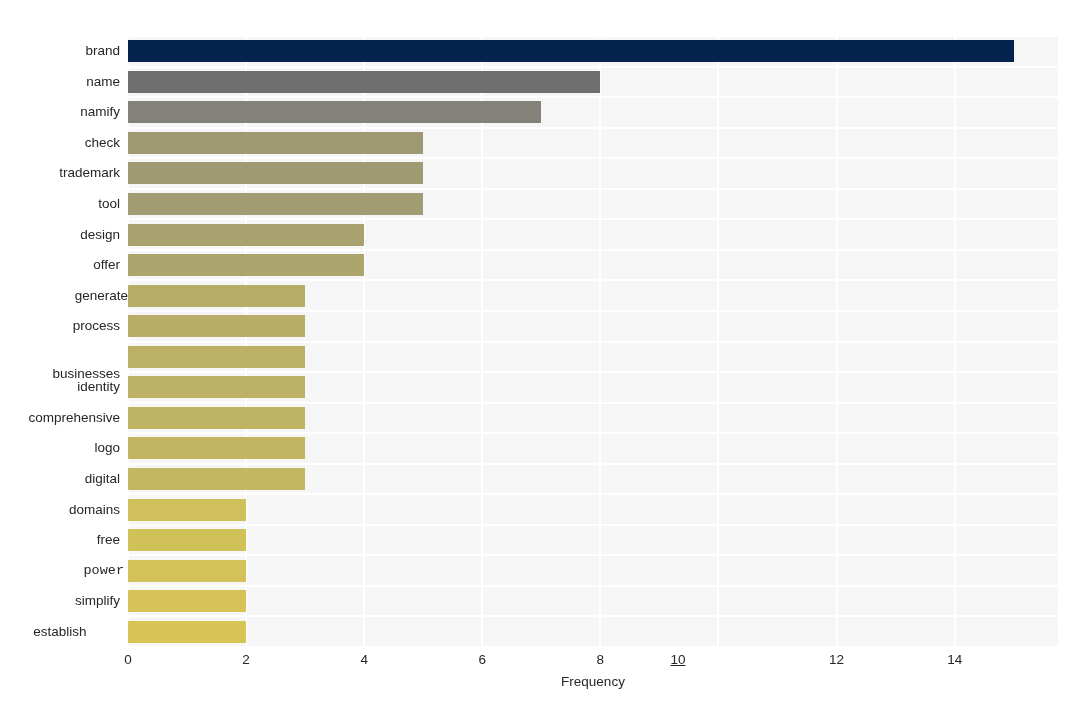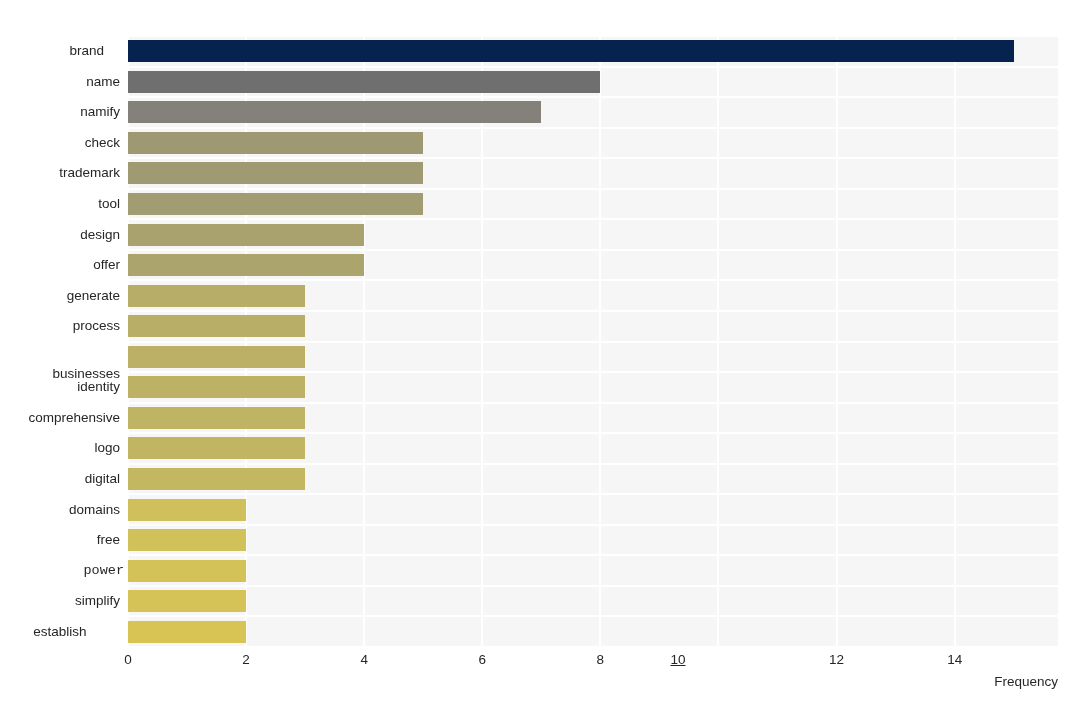--- a/index.html
+++ b/index.html
@@ -94,21 +94,21 @@
     margin-left: -30px;
     text-align: center;
     font-size: 13.5px;
     color: #262626;
   }
   #xaxis-label {
     position: absolute;
     left: 128px;
     top: 674px;
     width: 930px;
-    text-align: right;
+    text-align: center;
     font-size: 13.5px;
     color: #262626;
   }
 </style>
 </head>
 <body>
 
 <div id="chart-root">
 
 
@@ -164,29 +164,29 @@
         <div class="bar" title="digital: 3" style="top: 431.975px; width: 177.143px; height: 22px; background: rgb(195, 183, 98);"></div>
         <div class="bar" title="domains: 2" style="top: 462.525px; width: 118.095px; height: 22px; background: rgb(207, 192, 91);"></div>
         <div class="bar" title="free: 2" style="top: 493.075px; width: 118.095px; height: 22px; background: rgb(209, 193, 89);"></div>
         <div class="bar" title="power: 2" style="top: 523.625px; width: 118.095px; height: 22px; background: rgb(211, 194, 88);"></div>
         <div class="bar" title="simplify: 2" style="top: 554.175px; width: 118.095px; height: 22px; background: rgb(213, 195, 87);"></div>
         <div class="bar" title="establish: 2" style="top: 584.725px; width: 118.095px; height: 22px; background: rgb(215, 196, 85);"></div>
       </div>
   </div>
 
   <div id="ylabels">
-      <div class="ytick-row" style="top: 7.275px; left: 0px; width: 104px;">brand</div>
+      <div class="ytick-row" style="top: 7.275px; left: 0px; width: 120px;">brand</div>
       <div class="ytick-row" style="top: 37.825px; left: 0px; width: 120px;">name</div>
       <div class="ytick-row" style="top: 68.375px; left: 0px; width: 120px;">namify</div>
       <div class="ytick-row" style="top: 98.925px; left: 0px; width: 120px;">check</div>
       <div class="ytick-row" style="top: 129.475px; left: 0px; width: 120px;">trademark</div>
       <div class="ytick-row" style="top: 160.025px; left: 0px; width: 120px;">tool</div>
       <div class="ytick-row" style="top: 190.575px; left: 0px; width: 120px;">design</div>
       <div class="ytick-row" style="top: 221.125px; left: 0px; width: 120px;">offer</div>
-      <div class="ytick-row" style="top: 251.675px; left: 0px; width: 120px;">generate</div>
+      <div class="ytick-row" style="top: 251.675px; left: 8px; width: 120px;">generate</div>
       <div class="ytick-row" style="top: 282.225px; left: 0px; width: 120px;">process</div>
       <div class="ytick-row" style="top: 312.775px; left: 0px; width: 120px; margin-top: 17px;">businesses</div>
       <div class="ytick-row" style="top: 343.325px; left: 0px; width: 120px;">identity</div>
       <div class="ytick-row" style="top: 373.875px; left: 0px; width: 120px;">comprehensive</div>
       <div class="ytick-row" style="top: 404.425px; left: 0px; width: 120px;">logo</div>
       <div class="ytick-row" style="top: 434.975px; left: 0px; width: 120px;">digital</div>
       <div class="ytick-row" style="top: 465.525px; left: 0px; width: 120px;">domains</div>
       <div class="ytick-row" style="top: 496.075px; left: 0px; width: 120px;">free</div>
       <div class="ytick-row" style="top: 526.625px; left: 4px; width: 120px; font-family: Liberation Mono, monospace;">power</div>
       <div class="ytick-row" style="top: 557.175px; left: 0px; width: 120px;">simplify</div>

